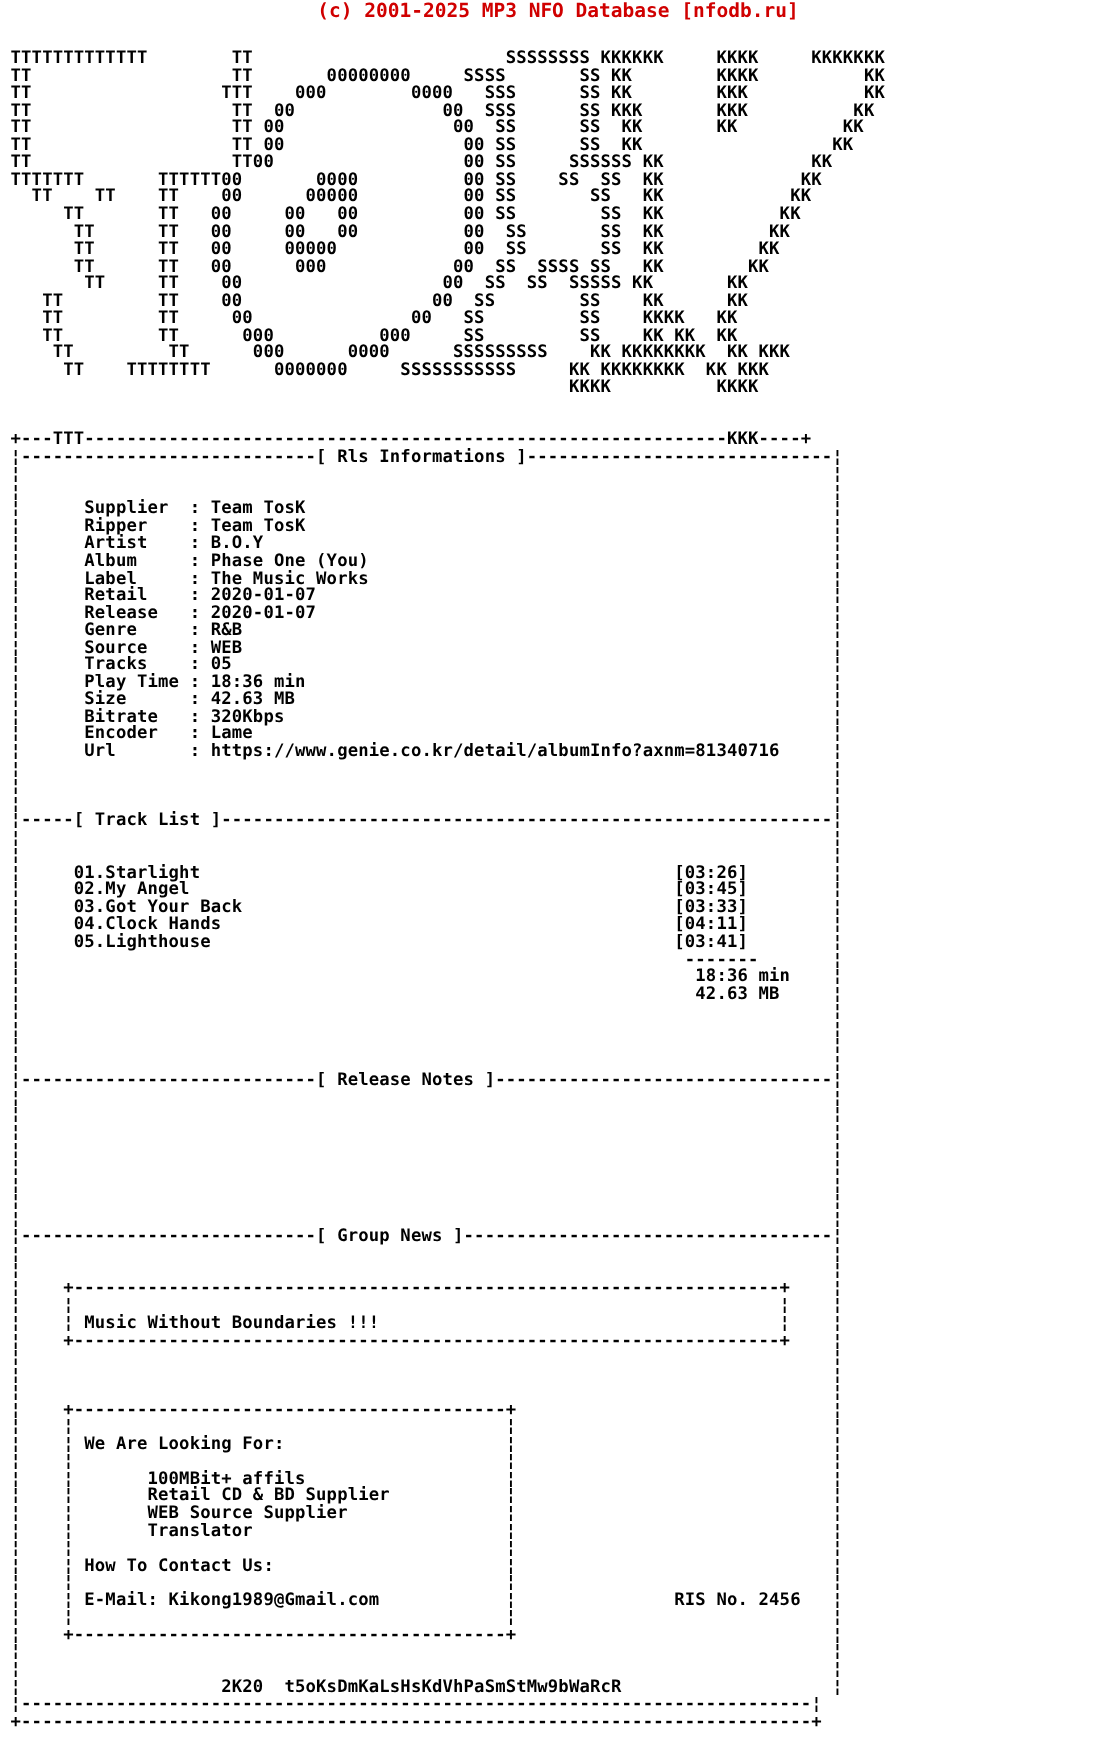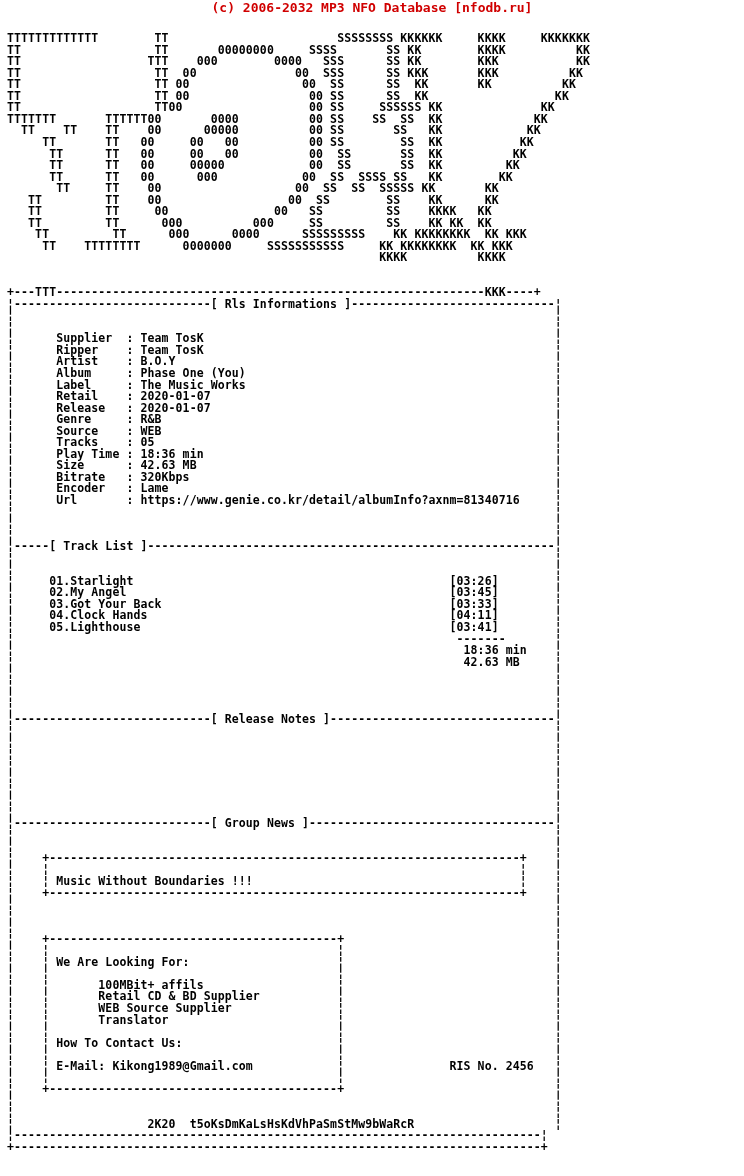--- a/index.html
+++ b/index.html
@@ -40,18 +40,18 @@
   }
   .nfo-line {
     white-space: pre;
     display: block;
     height: 11.55px;
   }
 </style>
 </head>
 <body>
 
-<div id="nfo-header">(c) 2006-2032 MP3 NFO Database [nfodb.ru]</div>
+<div id="nfo-header">(c) 2001-2025 MP3 NFO Database [nfodb.ru]</div>
 
 <div id="nfo-body">
   <div id="logo-block"><span class="nfo-line"> TTTTTTTTTTTTT        TT                        SSSSSSSS KKKKKK     KKKK     KKKKKKK</span><span class="nfo-line"> TT                   TT       00000000     SSSS       SS KK        KKKK          KK</span><span class="nfo-line"> TT                  TTT    000        0000   SSS      SS KK        KKK           KK</span><span class="nfo-line"> TT                   TT  00              00  SSS      SS KKK       KKK          KK</span><span class="nfo-line"> TT                   TT 00                00  SS      SS  KK       KK          KK</span><span class="nfo-line"> TT                   TT 00                 00 SS      SS  KK                  KK</span><span class="nfo-line"> TT                   TT00                  00 SS     SSSSSS KK              KK</span><span class="nfo-line"> TTTTTTT       TTTTTT00       0000          00 SS    SS  SS  KK             KK</span><span class="nfo-line">   TT    TT    TT    00      00000          00 SS       SS   KK            KK</span><span class="nfo-line">      TT       TT   00     00   00          00 SS        SS  KK           KK</span><span class="nfo-line">       TT      TT   00     00   00          00  SS       SS  KK          KK</span><span class="nfo-line">       TT      TT   00     00000            00  SS       SS  KK         KK</span><span class="nfo-line">       TT      TT   00      000            00  SS  SSSS SS   KK        KK</span><span class="nfo-line">        TT     TT    00                   00  SS  SS  SSSSS KK       KK</span><span class="nfo-line">    TT         TT    00                  00  SS        SS    KK      KK</span><span class="nfo-line">    TT         TT     00               00   SS         SS    KKKK   KK</span><span class="nfo-line">    TT         TT      000          000     SS         SS    KK KK  KK</span><span class="nfo-line">     TT         TT      000      0000      SSSSSSSSS    KK KKKKKKKK  KK KKK</span><span class="nfo-line">      TT    TTTTTTTT      0000000     SSSSSSSSSSS     KK KKKKKKKK  KK KKK</span><span class="nfo-line">                                                      KKKK          KKKK</span></div>
   <div id="content-block"><span class="nfo-line"> +---TTT-------------------------------------------------------------KKK----+</span><span class="nfo-line"> ¦----------------------------[ Rls Informations ]-----------------------------¦</span><span class="nfo-line"> ¦                                                                             ¦</span><span class="nfo-line"> ¦                                                                             ¦</span><span class="nfo-line"> ¦      Supplier  : Team TosK                                                  ¦</span><span class="nfo-line"> ¦      Ripper    : Team TosK                                                  ¦</span><span class="nfo-line"> ¦      Artist    : B.O.Y                                                      ¦</span><span class="nfo-line"> ¦      Album     : Phase One (You)                                            ¦</span><span class="nfo-line"> ¦      Label     : The Music Works                                            ¦</span><span class="nfo-line"> ¦      Retail    : 2020-01-07                                                 ¦</span><span class="nfo-line"> ¦      Release   : 2020-01-07                                                 ¦</span><span class="nfo-line"> ¦      Genre     : R&amp;B                                                        ¦</span><span class="nfo-line"> ¦      Source    : WEB                                                        ¦</span><span class="nfo-line"> ¦      Tracks    : 05                                                         ¦</span><span class="nfo-line"> ¦      Play Time : 18:36 min                                                  ¦</span><span class="nfo-line"> ¦      Size      : 42.63 MB                                                   ¦</span><span class="nfo-line"> ¦      Bitrate   : 320Kbps                                                    ¦</span><span class="nfo-line"> ¦      Encoder   : Lame                                                       ¦</span><span class="nfo-line"> ¦      Url       : https://www.genie.co.kr/detail/albumInfo?axnm=81340716     ¦</span><span class="nfo-line"> ¦                                                                             ¦</span><span class="nfo-line"> ¦                                                                             ¦</span><span class="nfo-line"> ¦                                                                             ¦</span><span class="nfo-line"> ¦-----[ Track List ]----------------------------------------------------------¦</span><span class="nfo-line"> ¦                                                                             ¦</span><span class="nfo-line"> ¦                                                                             ¦</span><span class="nfo-line"> ¦     01.Starlight                                             [03:26]        ¦</span><span class="nfo-line"> ¦     02.My Angel                                              [03:45]        ¦</span><span class="nfo-line"> ¦     03.Got Your Back                                         [03:33]        ¦</span><span class="nfo-line"> ¦     04.Clock Hands                                           [04:11]        ¦</span><span class="nfo-line"> ¦     05.Lighthouse                                            [03:41]        ¦</span><span class="nfo-line"> ¦                                                               -------       ¦</span><span class="nfo-line"> ¦                                                                18:36 min    ¦</span><span class="nfo-line"> ¦                                                                42.63 MB     ¦</span><span class="nfo-line"> ¦                                                                             ¦</span><span class="nfo-line"> ¦                                                                             ¦</span><span class="nfo-line"> ¦                                                                             ¦</span><span class="nfo-line"> ¦                                                                             ¦</span><span class="nfo-line"> ¦----------------------------[ Release Notes ]--------------------------------¦</span><span class="nfo-line"> ¦                                                                             ¦</span><span class="nfo-line"> ¦                                                                             ¦</span><span class="nfo-line"> ¦                                                                             ¦</span><span class="nfo-line"> ¦                                                                             ¦</span><span class="nfo-line"> ¦                                                                             ¦</span><span class="nfo-line"> ¦                                                                             ¦</span><span class="nfo-line"> ¦                                                                             ¦</span><span class="nfo-line"> ¦                                                                             ¦</span><span class="nfo-line"> ¦----------------------------[ Group News ]-----------------------------------¦</span><span class="nfo-line"> ¦                                                                             ¦</span><span class="nfo-line"> ¦                                                                             ¦</span><span class="nfo-line"> ¦    +-------------------------------------------------------------------+    ¦</span><span class="nfo-line"> ¦    ¦                                                                   ¦    ¦</span><span class="nfo-line"> ¦    ¦ Music Without Boundaries !!!                                      ¦    ¦</span><span class="nfo-line"> ¦    +-------------------------------------------------------------------+    ¦</span><span class="nfo-line"> ¦                                                                             ¦</span><span class="nfo-line"> ¦                                                                             ¦</span><span class="nfo-line"> ¦                                                                             ¦</span><span class="nfo-line"> ¦    +-----------------------------------------+                              ¦</span><span class="nfo-line"> ¦    ¦                                         ¦                              ¦</span><span class="nfo-line"> ¦    ¦ We Are Looking For:                     ¦                              ¦</span><span class="nfo-line"> ¦    ¦                                         ¦                              ¦</span><span class="nfo-line"> ¦    ¦       100MBit+ affils                   ¦                              ¦</span><span class="nfo-line"> ¦    ¦       Retail CD &amp; BD Supplier           ¦                              ¦</span><span class="nfo-line"> ¦    ¦       WEB Source Supplier               ¦                              ¦</span><span class="nfo-line"> ¦    ¦       Translator                        ¦                              ¦</span><span class="nfo-line"> ¦    ¦                                         ¦                              ¦</span><span class="nfo-line"> ¦    ¦ How To Contact Us:                      ¦                              ¦</span><span class="nfo-line"> ¦    ¦                                         ¦                              ¦</span><span class="nfo-line"> ¦    ¦ E-Mail: Kikong1989@Gmail.com            ¦               RIS No. 2456   ¦</span><span class="nfo-line"> ¦    ¦                                         ¦                              ¦</span><span class="nfo-line"> ¦    +-----------------------------------------+                              ¦</span><span class="nfo-line"> ¦                                                                             ¦</span><span class="nfo-line"> ¦                                                                             ¦</span><span class="nfo-line"> ¦                   2K20  t5oKsDmKaLsHsKdVhPaSmStMw9bWaRcR                    ¦</span><span class="nfo-line"> ¦---------------------------------------------------------------------------¦</span><span class="nfo-line"> +---------------------------------------------------------------------------+</span></div>
 </div>
 
 </body></html>

